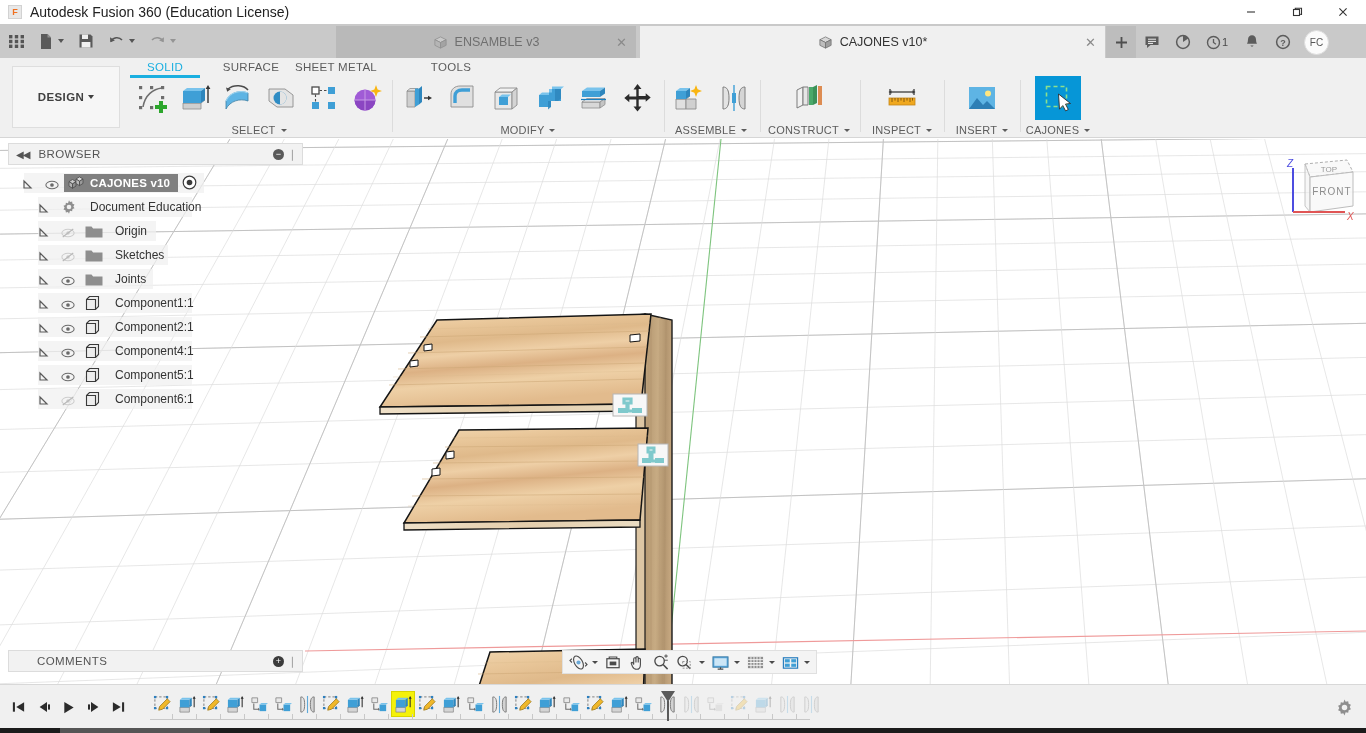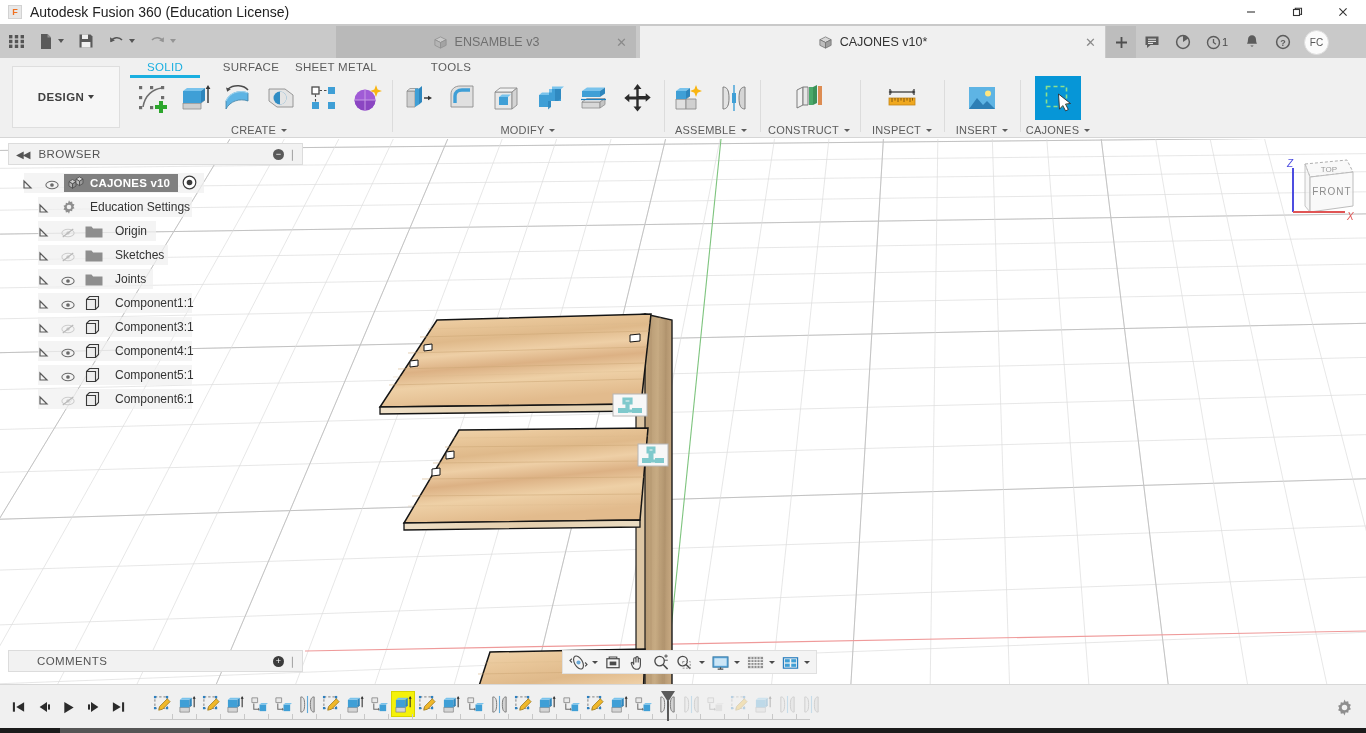--- a/index.html
+++ b/index.html
@@ -404,21 +404,21 @@
         <div class="tool">
           <svg width="34" height="34" viewBox="0 0 34 34">
             <circle cx="15" cy="19" r="10.5" fill="#a05bd6"></circle>
             <path d="M4.5 19a10.5 10.5 0 0 0 21 0" fill="#8b46c2"></path>
             <path d="M15 8.5v21M4.5 19h21" stroke="#c79ae6" stroke-width="1" fill="none"></path>
             <path d="M26 4l1.6 4.4L32 10l-4.4 1.6L26 16l-1.6-4.4L20 10l4.4-1.6z" fill="#f9b511"></path>
           </svg>
         </div>
       </div>
       <div class="plabel">
-        <span>CREATE</span>
+        <span>SELECT</span>
         <span class="caret sm" style="border-top-color:#5c5c5c;margin-left:5px"></span>
       </div>
     </div>
     <div class="vsep" style="left:392px"></div>
 
     <div class="panel" style="left:396px;width:264px;">
       <div class="icons">
         <div class="tool">
           <svg width="34" height="34" viewBox="0 0 34 34">
             <path d="M6 10h8v16H6z" fill="#cfcfcf" stroke="#8d8d8d" stroke-width=".8"></path>
@@ -816,21 +816,21 @@
         <svg width="12" height="12" viewBox="0 0 12 12">
             <path d="M2 9V2l7 7z" fill="none" stroke="#5a5a5a" stroke-width="1.2"></path>
           </svg>
       </span>
       <span class="ticon" style="left:61px;top:4px">
         <svg width="16" height="16" viewBox="0 0 16 16">
             <path d="M8 1.2l1 1.9 2.1-.5.4 2.1 2 .8-1.1 1.9 1.1 1.9-2 .8-.4 2.1-2.1-.5L8 14.8l-1-1.9-2.1.5-.4-2.1-2-.8 1.1-1.9L2.5 6.7l2-.8.4-2.1 2.1.5z" fill="#8e8e8e"></path>
             <circle cx="8" cy="8" r="2.3" fill="#f0f0f0"></circle>
           </svg>
       </span>
-      <span class="tlabel" style="left:90px">Education Settings</span>
+      <span class="tlabel" style="left:90px">Document Education</span>
     </div>
 
 
     <div class="trow">
       <div class="hit" style="left:38px;width:118px"></div>
       <span class="arrow-ico" style="left:38px;top:6px">
         <svg width="12" height="12" viewBox="0 0 12 12">
             <path d="M2 9V2l7 7z" fill="none" stroke="#5a5a5a" stroke-width="1.2"></path>
           </svg>
       </span>
@@ -907,43 +907,42 @@
       </span>
       <span class="ticon" style="left:85px;top:4px">
         <svg width="18" height="16" viewBox="0 0 18 16">
             <path d="M1.5 4.5l3-3h9v10l-3 3h-9z" fill="#ededed" stroke="#3a3a3a" stroke-width="1.1"></path>
             <path d="M1.5 4.5h9v10" fill="none" stroke="#3a3a3a" stroke-width="1.1"></path>
           </svg>
       </span>
       <span class="tlabel" style="left:115px">Component1:1</span>
     </div>
 
-
     <div class="trow">
       <div class="hit" style="left:38px;width:154px"></div>
       <span class="arrow-ico" style="left:38px;top:6px">
         <svg width="12" height="12" viewBox="0 0 12 12">
             <path d="M2 9V2l7 7z" fill="none" stroke="#5a5a5a" stroke-width="1.2"></path>
           </svg>
       </span>
       <span class="eye" style="left:61px;top:6px">
         <svg width="14" height="12" viewBox="0 0 16 12">
-            <ellipse cx="8" cy="6" rx="7" ry="4.3" fill="none" stroke="#cdcdcd" stroke-width="1.2"></ellipse>
-            <circle cx="8" cy="6" r="2" fill="#cdcdcd"></circle>
-            <path d="M2 10.5L14 1.5" stroke="#b8b8b8" stroke-width="1.3"></path>
+            <ellipse cx="8" cy="6" rx="7" ry="4.3" fill="none" stroke="#6a6a6a" stroke-width="1.2"></ellipse>
+            <circle cx="8" cy="6" r="2.1" fill="#6a6a6a"></circle>
           </svg>
       </span>
       <span class="ticon" style="left:85px;top:4px">
         <svg width="18" height="16" viewBox="0 0 18 16">
             <path d="M1.5 4.5l3-3h9v10l-3 3h-9z" fill="#ededed" stroke="#3a3a3a" stroke-width="1.1"></path>
             <path d="M1.5 4.5h9v10" fill="none" stroke="#3a3a3a" stroke-width="1.1"></path>
           </svg>
       </span>
-      <span class="tlabel" style="left:115px">Component3:1</span>
-    </div>
+      <span class="tlabel" style="left:115px">Component2:1</span>
+    </div>
+
 
     <div class="trow">
       <div class="hit" style="left:38px;width:154px"></div>
       <span class="arrow-ico" style="left:38px;top:6px">
         <svg width="12" height="12" viewBox="0 0 12 12">
             <path d="M2 9V2l7 7z" fill="none" stroke="#5a5a5a" stroke-width="1.2"></path>
           </svg>
       </span>
       <span class="eye" style="left:61px;top:6px">
         <svg width="14" height="12" viewBox="0 0 16 12">

